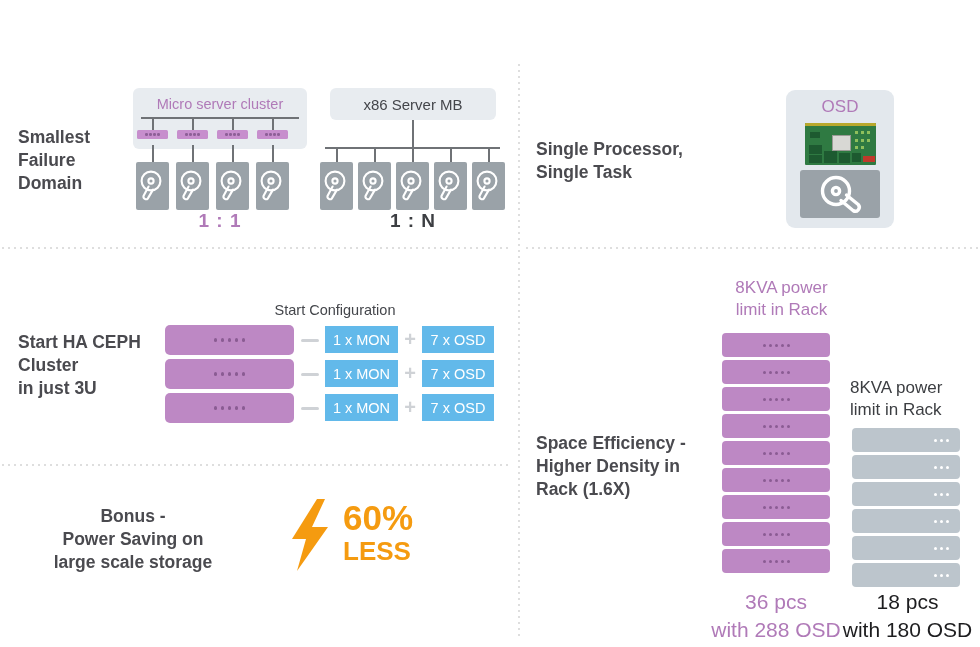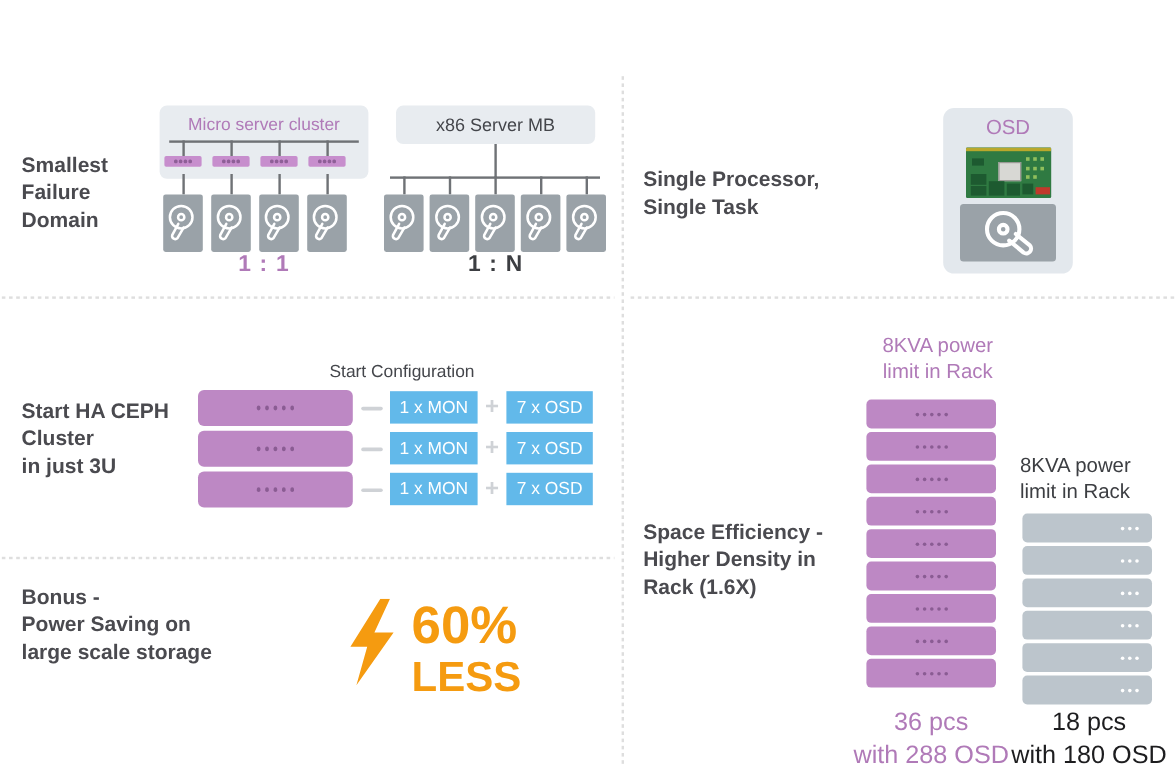--- a/index.html
+++ b/index.html
@@ -149,22 +149,22 @@
   }
   .pill-osd { left: 257px; width: 72px; }
 
   
   #bolt { left: 287px; top: 499px; width: 46px; height: 72px; }
   #bolt svg { width: 100%; height: 100%; display: block; }
   #pct-wrap {
     left: 343px; top: 500px; width: 130px;
     color: #f59b10; font-weight: bold; line-height: 1.0;
   }
-  #pct-num { font-size: 44px; display: block; }
-  #pct-less { font-size: 35px; display: block; margin-top: 3px; }
+  #pct-num { font-size: 35px; display: block; }
+  #pct-less { font-size: 26px; display: block; margin-top: 3px; }
 
   
   .rack-cap {
     position: absolute; font-size: 17px; line-height: 1.32; white-space: pre-line;
   }
   #cap-purple { left: 714px; top: 277px; width: 135px; text-align: center; color: #b07ab8; }
   #cap-gray  { left: 850px; top: 377px; width: 132px; text-align: left; color: #3c3e42; }
 
   .rbar {
     position: absolute; border-radius: 4px;
@@ -414,21 +414,21 @@
         <i></i>
         <i></i>
         <i></i>
       </div>
     <div class="ceph-dash"></div>
     <div class="pill pill-mon">1 x MON</div>
     <div class="pill-plus">+</div>
     <div class="pill pill-osd">7 x OSD</div>
   </div>
 
-  <div class="abs sec-label" style="left:18px; top:486px; width:230px;">Bonus -
+  <div class="abs sec-label" style="left:18px; top:505px; width:230px;text-align:center;">Bonus -
 Power Saving on
 large scale storage</div>
 
   <div class="abs" id="bolt">
     <svg viewBox="0 0 46 72">
         <path d="M30 0 L5 40 L19 40 L10 72 L41 28 L25 28 L38 0 Z" fill="#f59b10"></path>
       </svg>
   </div>
   <div class="abs" id="pct-wrap">
     <span id="pct-num">60%</span>

